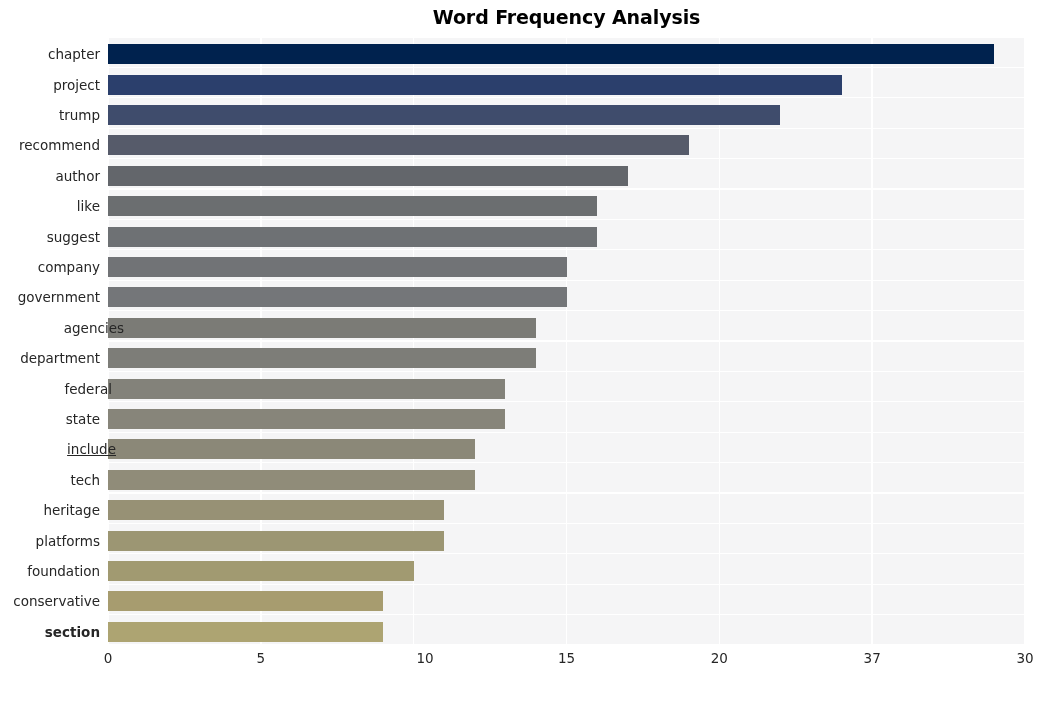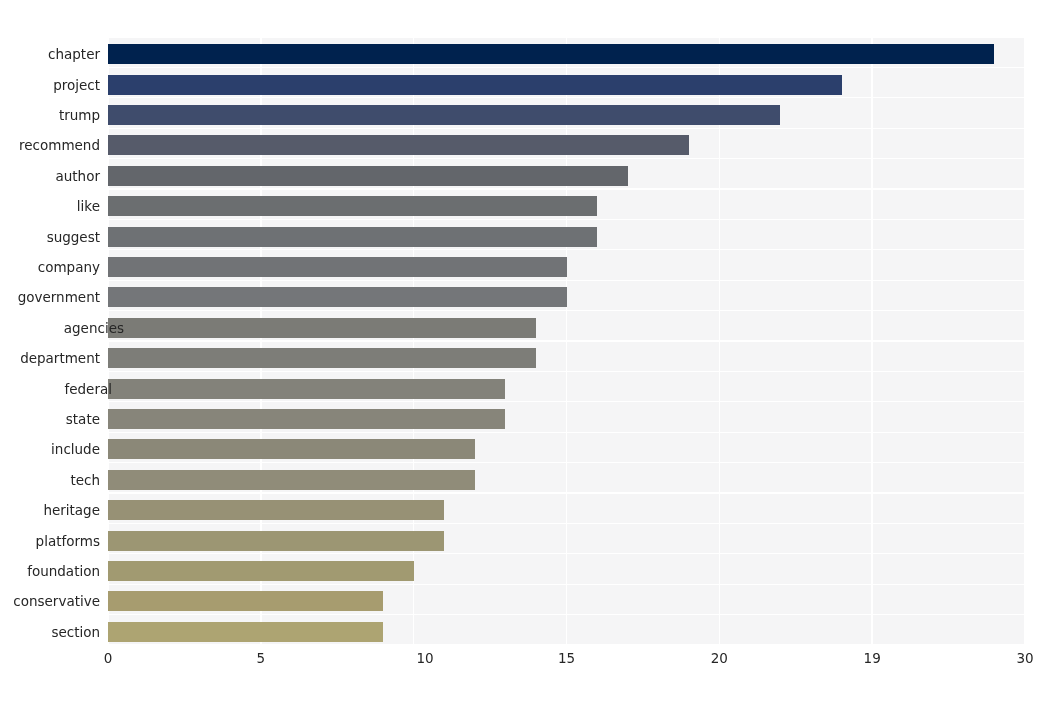--- a/index.html
+++ b/index.html
@@ -99,20 +99,21 @@
     text-align: center;
     font-size: 14px;
     color: #262626;
   }
 </style>
 </head>
 <body>
 
 <div id="figure">
 
+  <div id="chart-title">Word Frequency Analysis</div>
 
   <div id="plot-area">
     <div id="gridlines-v">
         <div class="gridline-v" style="left: -0.7px;"></div>
         <div class="gridline-v" style="left: 152.133px;"></div>
         <div class="gridline-v" style="left: 304.967px;"></div>
         <div class="gridline-v" style="left: 457.8px;"></div>
         <div class="gridline-v" style="left: 610.633px;"></div>
         <div class="gridline-v" style="left: 763.467px;"></div>
         <div class="gridline-v" style="left: 916.3px;"></div>
@@ -171,32 +172,32 @@
       <div class="ytick-box" style="left: 0px; width: 100px; top: 135.4px;">recommend</div>
       <div class="ytick-box" style="left: 0px; width: 100px; top: 165.8px;">author</div>
       <div class="ytick-box" style="left: 0px; width: 100px; top: 196.2px;">like</div>
       <div class="ytick-box" style="left: 0px; width: 100px; top: 226.6px;">suggest</div>
       <div class="ytick-box" style="left: 0px; width: 100px; top: 257px;">company</div>
       <div class="ytick-box" style="left: 0px; width: 100px; top: 287.4px;">government</div>
       <div class="ytick-box" style="left: 0px; width: 100px; top: 317.8px; margin-left: 24px;">agencies</div>
       <div class="ytick-box" style="left: 0px; width: 100px; top: 348.2px;">department</div>
       <div class="ytick-box" style="left: 0px; width: 100px; top: 378.6px; margin-left: 12px;">federal</div>
       <div class="ytick-box" style="left: 0px; width: 100px; top: 409px;">state</div>
-      <div class="ytick-box" style="left: 0px; width: 100px; top: 439.4px;">include</div>
+      <div class="ytick-box" style="left: 16px; width: 100px; top: 439.4px; text-decoration: underline;">include</div>
       <div class="ytick-box" style="left: 0px; width: 100px; top: 469.8px;">tech</div>
       <div class="ytick-box" style="left: 0px; width: 100px; top: 500.2px;">heritage</div>
       <div class="ytick-box" style="left: 0px; width: 100px; top: 530.6px;">platforms</div>
       <div class="ytick-box" style="left: 0px; width: 100px; top: 561px;">foundation</div>
       <div class="ytick-box" style="left: 0px; width: 100px; top: 591.4px;">conservative</div>
-      <div class="ytick-box" style="left: 0px; width: 100px; top: 621.8px;">section</div>
+      <div class="ytick-box" style="left: 0px; width: 100px; top: 621.8px; font-weight: bold;">section</div>
     </div>
   <div id="xticks">
       <div class="xtick" style="left: 108px;">0</div>
       <div class="xtick" style="left: 260.833px;">5</div>
       <div class="xtick" style="left: 413.667px; text-align: right;">10</div>
       <div class="xtick" style="left: 566.5px;">15</div>
       <div class="xtick" style="left: 719.333px;">20</div>
-      <div class="xtick" style="left: 872.167px;">19</div>
+      <div class="xtick" style="left: 872.167px;">37</div>
       <div class="xtick" style="left: 1025px;">30</div>
     </div>
 
 
 </div>
 
 </body></html>

